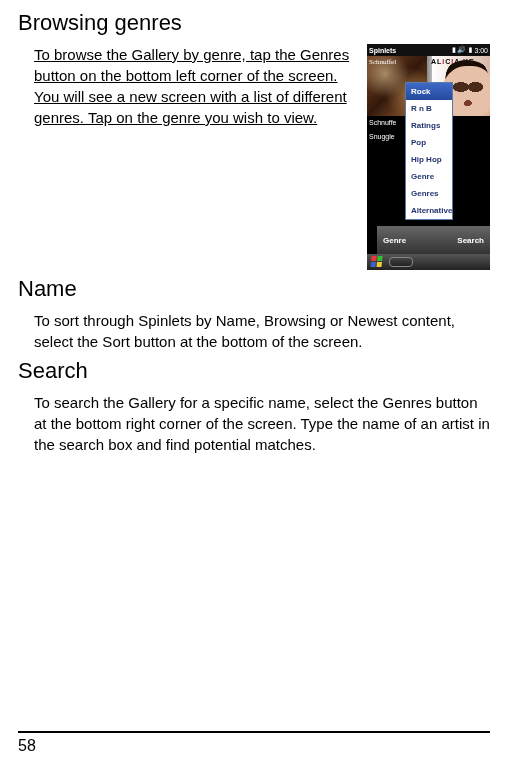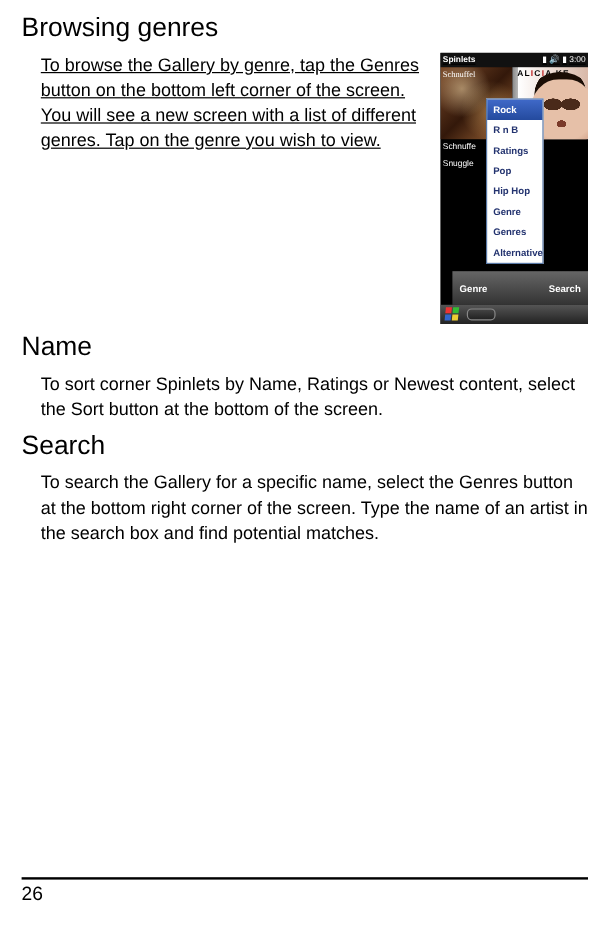--- a/index.html
+++ b/index.html
@@ -248,21 +248,21 @@
     </div>
 
     <div class="systembar">
       <span class="winflag"></span>
       <span class="syscap"></span>
     </div>
   </div>
 </div>
 
 <h2>Name</h2>
-<p class="body-text body-para">To sort corner Spinlets by Name, Ratings or Newest content, select the Sort button at the bottom of the screen.</p>
+<p class="body-text body-para">To sort through Spinlets by Name, Browsing or Newest content, select the Sort button at the bottom of the screen.</p>
 
 <h2>Search</h2>
 <p class="body-text body-para">To search the Gallery for a specific name, select the Genres button at the bottom right corner of the screen. Type the name of an artist in the search box and find potential matches.</p>
 
 <div class="page-footer">
   <hr class="page-rule">
-  <div class="page-number">26</div>
+  <div class="page-number">58</div>
 </div>
 
 </body></html>

